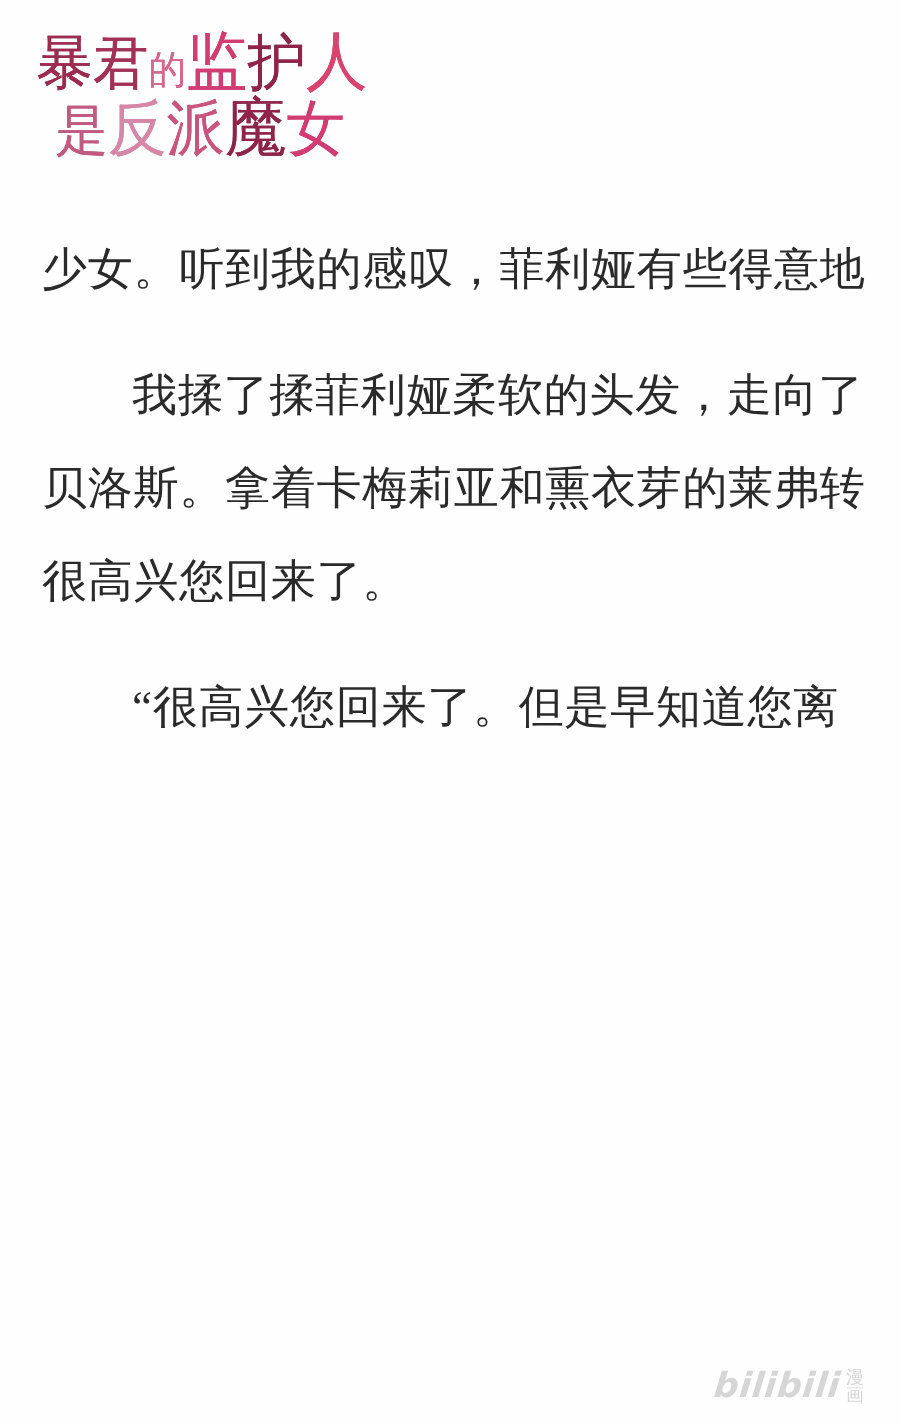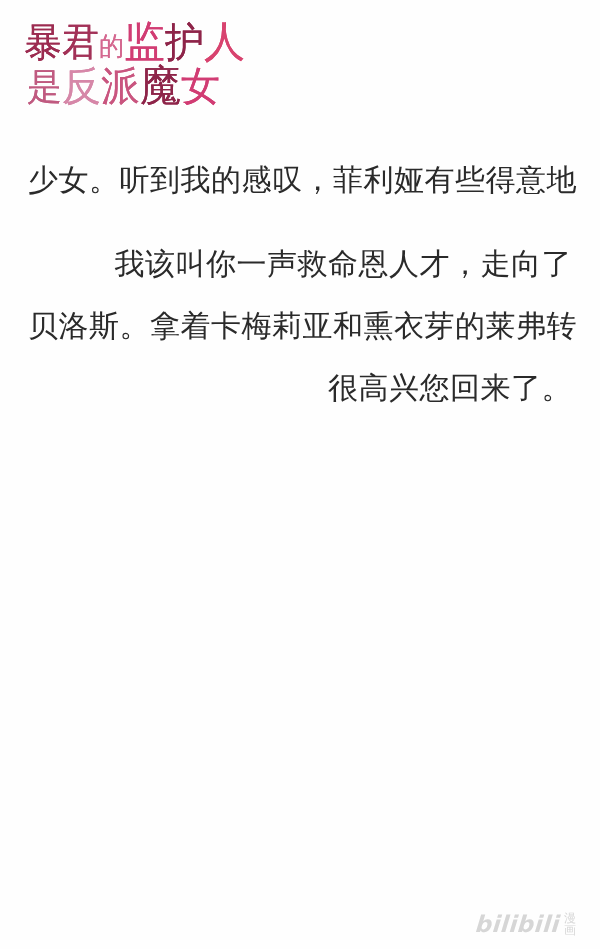--- a/index.html
+++ b/index.html
@@ -24,21 +24,21 @@
     user-select: none;
   }
   .logo-line {
     display: block;
     white-space: nowrap;
     line-height: 42px;
     height: 42px;
   }
   .logo-line.second {
     margin-top: 1px;
-    margin-left: 3px;
+    margin-left: 13px;
     line-height: 44px;
     height: 44px;
   }
   .logo-char {
     display: inline-block;
     vertical-align: baseline;
     letter-spacing: 0;
     transform: scaleY(1.04);
     text-shadow: 0 0 0.4px currentColor;
   }
@@ -52,21 +52,20 @@
     color: #2a2a2a;
     font-size: 30px;
   }
   .paragraph { margin: 0; }
   .paragraph + .paragraph { margin-top: 22px; }
   .line {
     line-height: 62px;
     height: 62px;
     white-space: nowrap;
     letter-spacing: 0.5px;
-    text-align: right;
   }
   .line.indent { padding-left: 60px; }
 
   
   .watermark {
     position: absolute;
     right: 24px;
     bottom: 13px;
     display: flex;
     align-items: center;
@@ -100,25 +99,26 @@
   <span class="logo-line second"><span class="logo-char" style="color: rgb(192, 90, 128); font-size: 35px;">是</span><span class="logo-char" style="color: rgb(214, 135, 168); font-size: 39px;">反</span><span class="logo-char" style="color: rgb(201, 85, 127); font-size: 39px;">派</span><span class="logo-char" style="color: rgb(142, 36, 73); font-size: 41px;">魔</span><span class="logo-char" style="color: rgb(209, 60, 115); font-size: 39px;">女</span></span>
 </div>
 
 <div class="body-text" style="color: rgb(42, 42, 42);">
     <div class="paragraph">
       <div class="line">少女。听到我的感叹，菲利娅有些得意地</div>
     </div>
     <div class="paragraph">
     </div>
     <div class="paragraph">
-      <div class="line indent">我该叫你一声救命恩人才，走向了</div>
+      <div class="line indent">我揉了揉菲利娅柔软的头发，走向了</div>
       <div class="line">贝洛斯。拿着卡梅莉亚和熏衣芽的莱弗转</div>
       <div class="line">很高兴您回来了。</div>
     </div>
     <div class="paragraph">
+      <div class="line indent">“很高兴您回来了。但是早知道您离</div>
     </div>
   </div>
 
 <div class="watermark" style="color: rgb(214, 214, 214);">
   <span class="wm-brand">bilibili</span>
   <span class="wm-suffix">
     <span>漫</span>
     <span>画</span>
   </span>
 </div>

